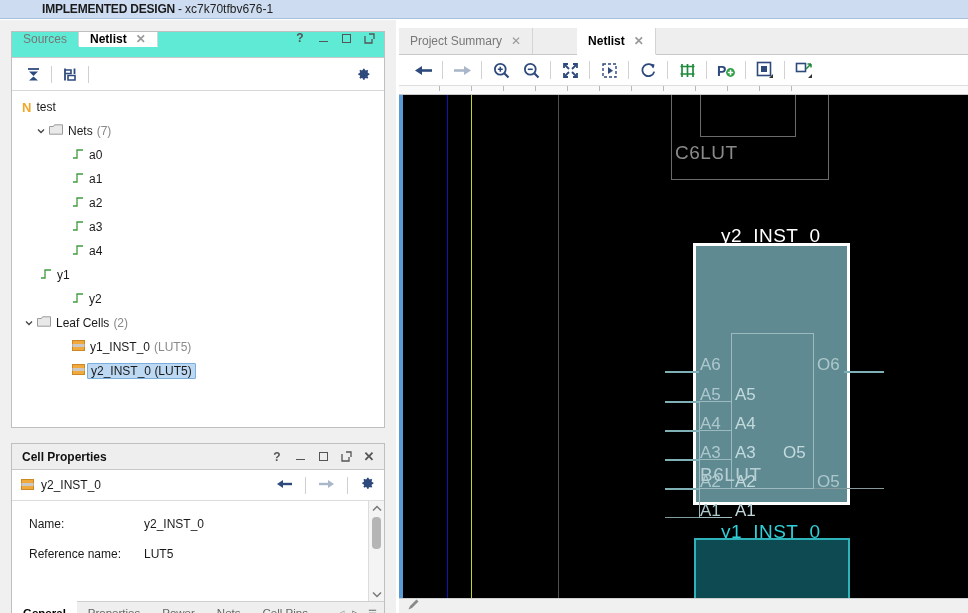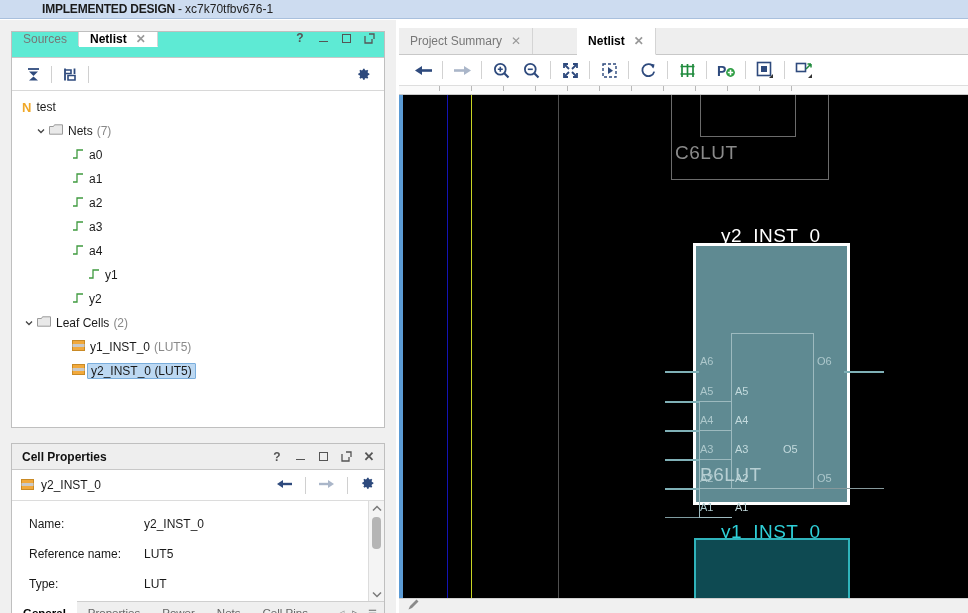--- a/index.html
+++ b/index.html
@@ -168,21 +168,21 @@
   }
   .vline { position: absolute; top: 0; width: 1px; height: 518px; }
 
   
   .lut { position: absolute; }
   .lut-outer { position: absolute; inset: 0; }
   .lut-label {
     position: absolute; font-size: 19px; letter-spacing: 0.5px;
     font-family: "Liberation Sans", sans-serif; white-space: nowrap;
   }
-  .pinlab { position: absolute; font-size: 11px; font-family: "Liberation Sans", sans-serif; }
+  .pinlab { position: absolute; font-size: 17px; font-family: "Liberation Sans", sans-serif; }
   .wire { position: absolute; }
   .inner-box { position: absolute; }
   #bottom-strip {
     position: absolute; left: 399px; top: 598px; width: 569px; height: 15px;
     background: #f0f0f0; border-top: 1px solid #d0d0d0;
     display: flex; align-items: center; padding-left: 8px;
   }
 </style>
 </head>
 <body>
@@ -292,21 +292,21 @@
               <path d="M1 10 L5 10 L5 2 L11 2" fill="none" stroke="#3f9a3f" stroke-width="1.3"></path>
             </svg></span>
         <span class="tlabel">a3</span>
       </div>
       <div class="trow" style="padding-left:60px;">
         <span><svg width="12" height="12" viewBox="0 0 12 12">
               <path d="M1 10 L5 10 L5 2 L11 2" fill="none" stroke="#3f9a3f" stroke-width="1.3"></path>
             </svg></span>
         <span class="tlabel">a4</span>
       </div>
-      <div class="trow" style="padding-left:76px;">
+      <div class="trow" style="padding-left:28px;">
         <span><svg width="12" height="12" viewBox="0 0 12 12">
               <path d="M1 10 L5 10 L5 2 L11 2" fill="none" stroke="#3f9a3f" stroke-width="1.3"></path>
             </svg></span>
         <span class="tlabel">y1</span>
       </div>
       <div class="trow" style="padding-left:60px;">
         <span><svg width="12" height="12" viewBox="0 0 12 12">
               <path d="M1 10 L5 10 L5 2 L11 2" fill="none" stroke="#3f9a3f" stroke-width="1.3"></path>
             </svg></span>
         <span class="tlabel">y2</span>
@@ -407,24 +407,20 @@
     <div class="cp-body">
       <div style="padding-top:8px;">
         <div class="cp-field">
           <span class="cp-key">Name:</span>
           <span class="cp-val">y2_INST_0</span>
         </div>
         <div class="cp-field">
           <span class="cp-key">Reference name:</span>
           <span class="cp-val">LUT5</span>
         </div>
-        <div class="cp-field">
-          <span class="cp-key">Type:</span>
-          <span class="cp-val">LUT</span>
-        </div>
       </div>
       <div class="cp-scroll">
         <span class="cp-arrow">
           <svg width="10" height="7" viewBox="0 0 10 7">
               <path d="M1 5.5 L5 1.5 L9 5.5" fill="none" stroke="#7a7a7a" stroke-width="1.5"></path>
             </svg>
         </span>
         <div class="cp-thumb"></div>
         <div class="cp-spacer"></div>
         <span class="cp-arrow">

